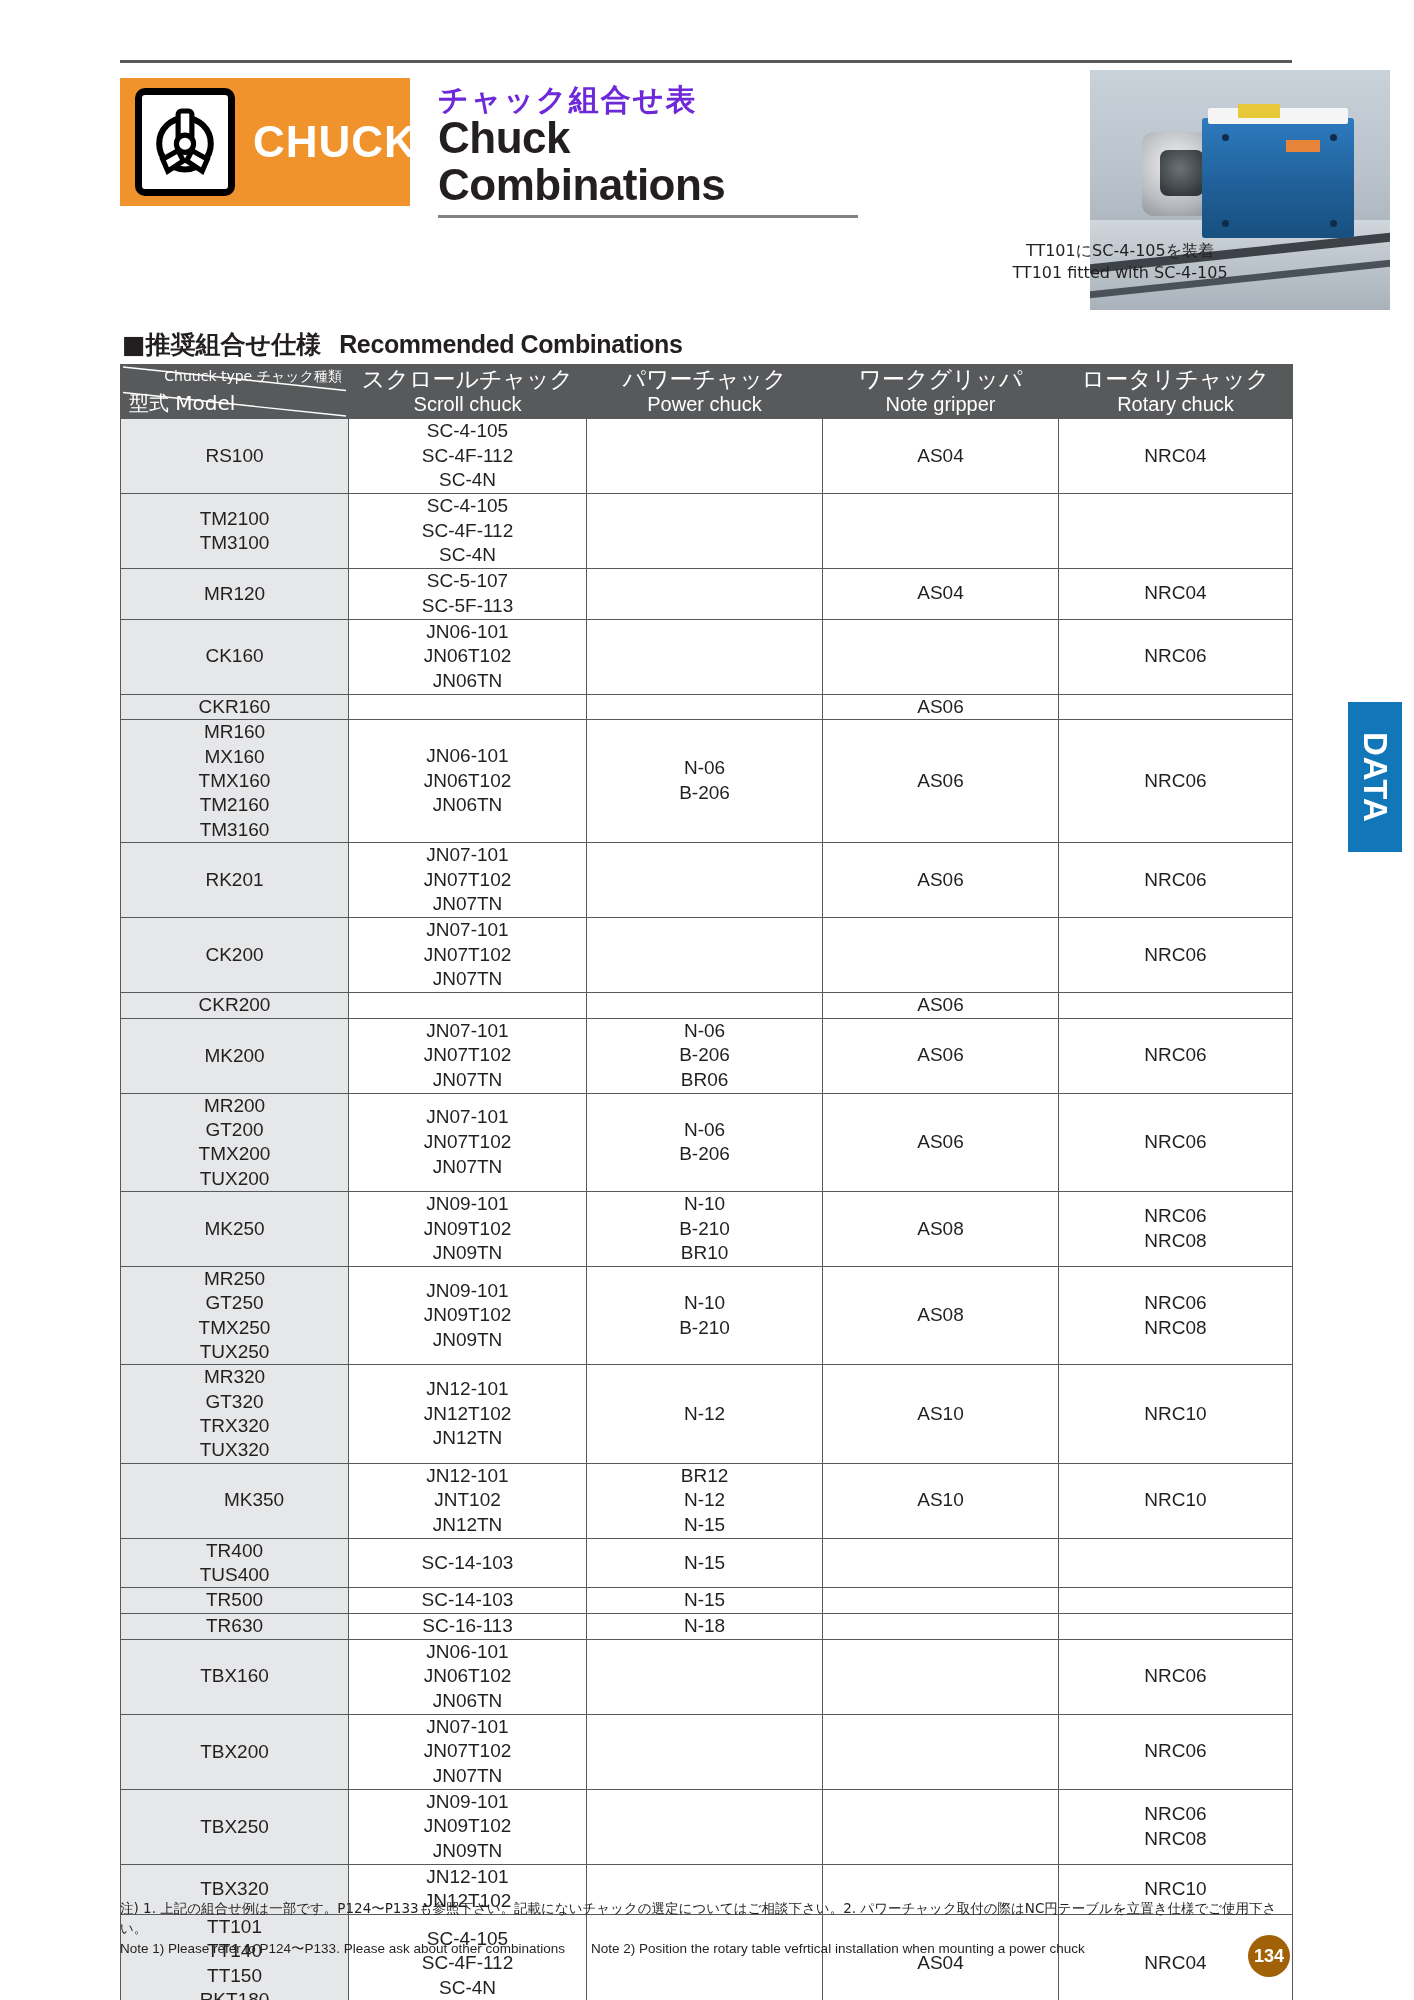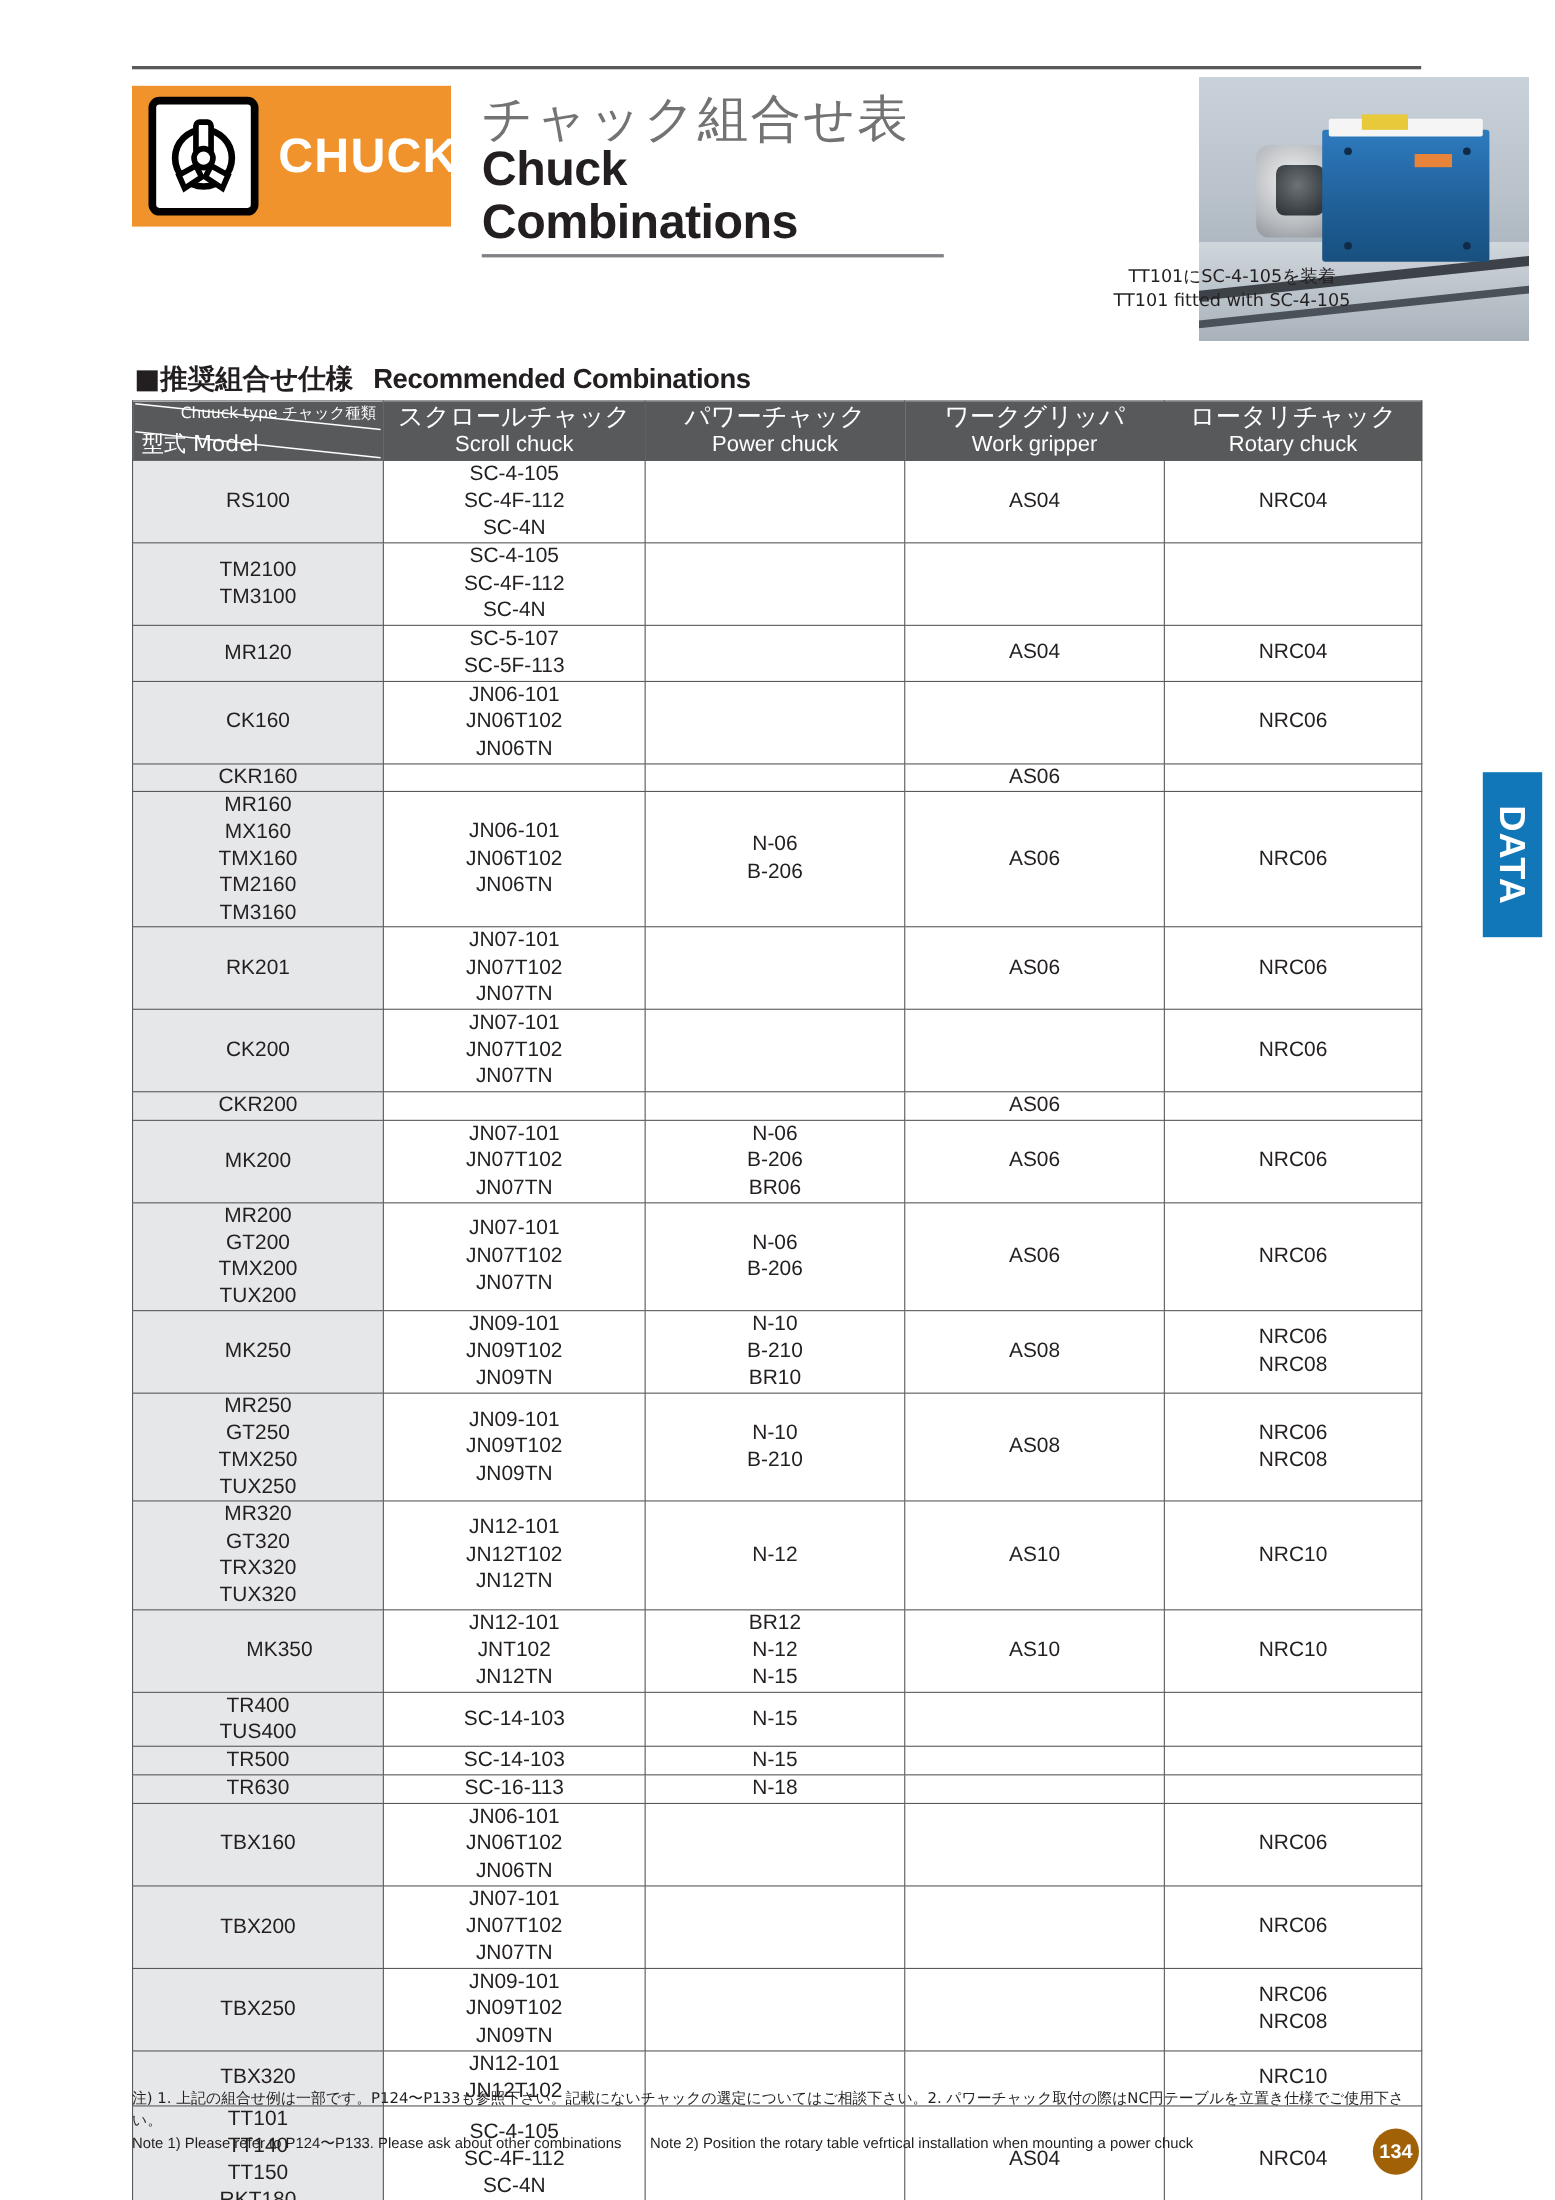--- a/index.html
+++ b/index.html
@@ -33,23 +33,23 @@
     display: flex; align-items: center; justify-content: center;
   }
   .logo-word {
     color: #ffffff; font-weight: bold; font-size: 44px;
     letter-spacing: 1px; margin-left: 18px;
     font-family: "Liberation Sans", sans-serif;
   }
 
   .title-block { position: absolute; left: 318px; top: 6px; width: 420px; }
   .title-jp {
-    font-size: 46px; font-weight: normal; letter-spacing: 2px;
+    font-size: 30px; font-weight: bold; letter-spacing: 2px;
     font-family: "DejaVu Sans", sans-serif; line-height: 1.05;
-    color: #737373;
+    color: #6d28d9;
   }
   .title-en {
     font-size: 44px; font-weight: bold; letter-spacing: -0.5px;
     line-height: 1.08; color: #231f20; margin-top: -2px;
     font-family: "Liberation Sans", sans-serif;
   }
   .title-rule {
     width: 420px; height: 3px; background: #808285; margin-top: 6px;
   }
 
@@ -260,21 +260,21 @@
         <th>
           <span class="jp">スクロールチャック</span>
           <span class="en">Scroll chuck</span>
         </th>
         <th>
           <span class="jp">パワーチャック</span>
           <span class="en">Power chuck</span>
         </th>
         <th>
           <span class="jp">ワークグリッパ</span>
-          <span class="en">Work gripper</span>
+          <span class="en">Note gripper</span>
         </th>
         <th>
           <span class="jp">ロータリチャック</span>
           <span class="en">Rotary chuck</span>
         </th>
       </tr>
     </thead>
     <tbody id="combo-body">
         <tr style="height: 56px;">
           <td class="model-cell" style="white-space: pre-line;">RS100</td>

